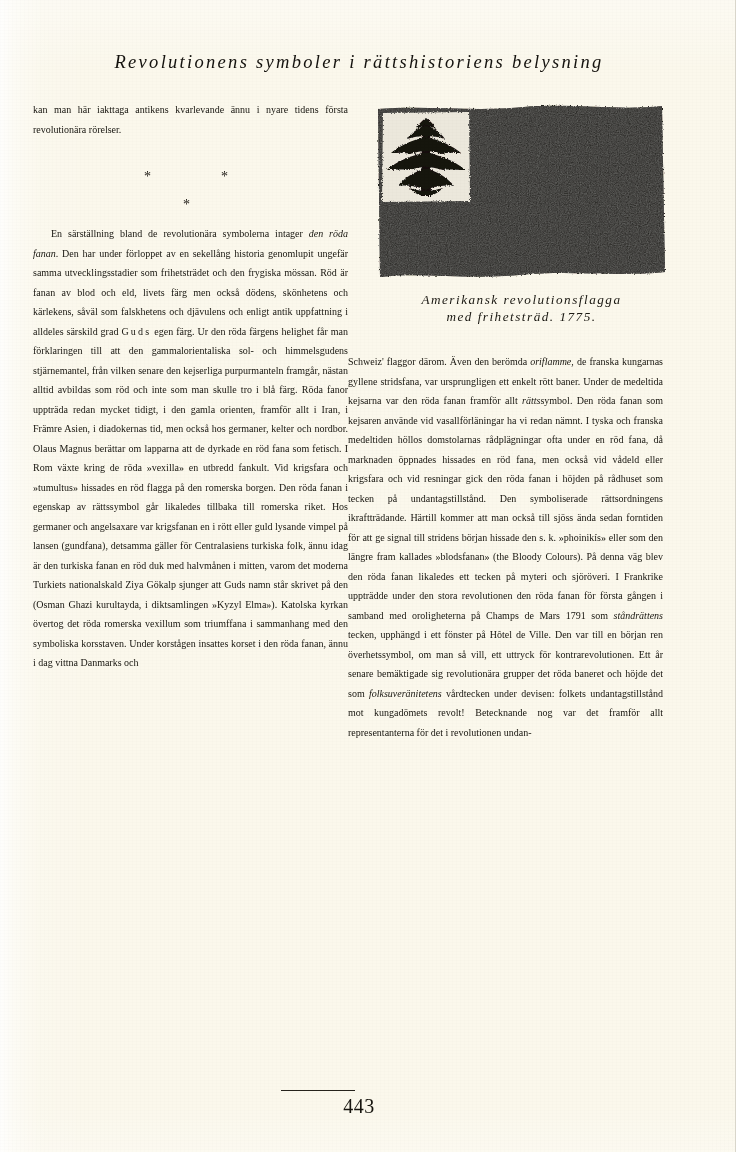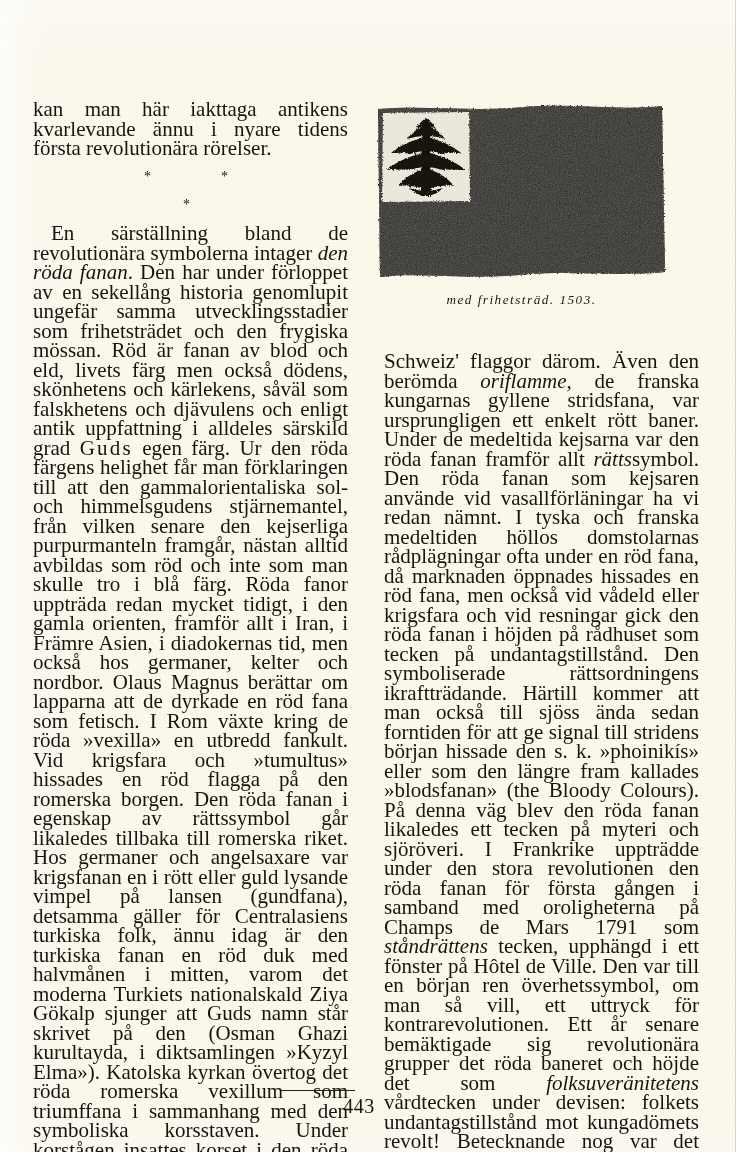--- a/index.html
+++ b/index.html
@@ -69,29 +69,29 @@
     font-style: italic;
     font-size: 18.5px;
     letter-spacing: 2.3px;
     color: #15130f;
     white-space: nowrap;
   }
 
   
   .col {
     position: absolute;
-    font-size: 21px;
+    font-size: 10px;
     line-height: 19.5px;
     color: #17150f;
     text-align: justify;
     text-justify: inter-word;
     hyphens: manual;
   }
   #col-left  { left: 33px;  top: 100px; width: 315px; }
-  #col-right { left: 384px; top: 352px; width: 315px; }
+  #col-right { left: 348px; top: 352px; width: 315px; }
 
   .col p { margin: 0; }
   .col p.indent { text-indent: 18px; font-family: Liberation Serif, serif; }
 
   .it { font-style: italic; }
   .sp { letter-spacing: 2.2px; }
 
   
   #asterism {
     position: absolute;
@@ -161,20 +161,21 @@
       repeating-linear-gradient(90deg, rgba(0,0,0,0.4) 0px, rgba(0,0,0,0) 1px, rgba(0,0,0,0) 4px);
   }
 </style>
 </head>
 <body>
 
 <div id="page">
 
   <div id="paper-tone"></div>
 
+  <div id="running-head">Revolutionens symboler i rättshistoriens belysning</div>
 
   <div id="col-left" class="col">
     <p>kan man här iakttaga antikens kvarlevande ännu i nyare tidens första revolutionära rörelser.</p>
   </div>
 
   <div id="asterism">
     <span class="ast ast-l">*</span>
     <span class="ast ast-r">*</span>
     <span class="ast ast-b">*</span>
   </div>
@@ -234,21 +235,22 @@
           <path d="M62,68 C50,72 40,78 34,86 C42,85 50,86 57,88 C60,90 64,90 67,88
                    C74,86 82,85 90,86 C84,78 74,72 62,68 Z"></path>
 
           <path d="M45,88 C50,93 56,96 62,96 C68,96 74,93 79,88
                    C72,90 67,91 62,91 C57,91 52,90 45,88 Z"></path>
         </g>
       </svg>
     </div>
 
     <div id="caption">
-      <div>med frihetsträd. 1503.</div>
+      <div>Amerikansk revolutionsflagga</div>
+      <div>med frihetsträd. 1775.</div>
     </div>
   </div>
 
   <div id="col-right" class="col">
     <p><span>Schweiz' flaggor därom. Även den berömda </span><span class="it">oriflamme,</span><span> de franska kungarnas gyllene stridsfana, var ursprungligen ett enkelt rött baner. Under de medeltida kejsarna var den röda fanan framför allt </span><span class="it">rätts</span><span>symbol. Den röda fanan som kejsaren använde vid vasallförläningar ha vi redan nämnt. I tyska och franska medeltiden höllos domstolarnas rådplägningar ofta under en röd fana, då marknaden öppnades hissades en röd fana, men också vid vådeld eller krigsfara och vid resningar gick den röda fanan i höjden på rådhuset som tecken på undantagstillstånd. Den symboliserade rättsordningens ikraftträdande. Härtill kommer att man också till sjöss ända sedan forntiden för att ge signal till stridens början hissade den s. k. »phoinikís» eller som den längre fram kallades »blodsfanan» (the Bloody Colours). På denna väg blev den röda fanan likaledes ett tecken på myteri och sjöröveri. I Frankrike uppträdde under den stora revolutionen den röda fanan för första gången i samband med oroligheterna på Champs de Mars 1791 som </span><span class="it">ståndrättens</span><span> tecken, upphängd i ett fönster på Hôtel de Ville. Den var till en början ren överhetssymbol, om man så vill, ett uttryck för kontrarevolutionen. Ett år senare bemäktigade sig revolutionära grupper det röda baneret och höjde det som </span><span class="it">folksuveränitetens</span><span> vårdtecken under devisen: folkets undantagstillstånd mot kungadömets revolt! Betecknande nog var det framför allt representanterna för det i revolutionen undan-</span></p>
   </div>
 
   <div id="folio-rule"></div>
   <div id="folio">443</div>
 

